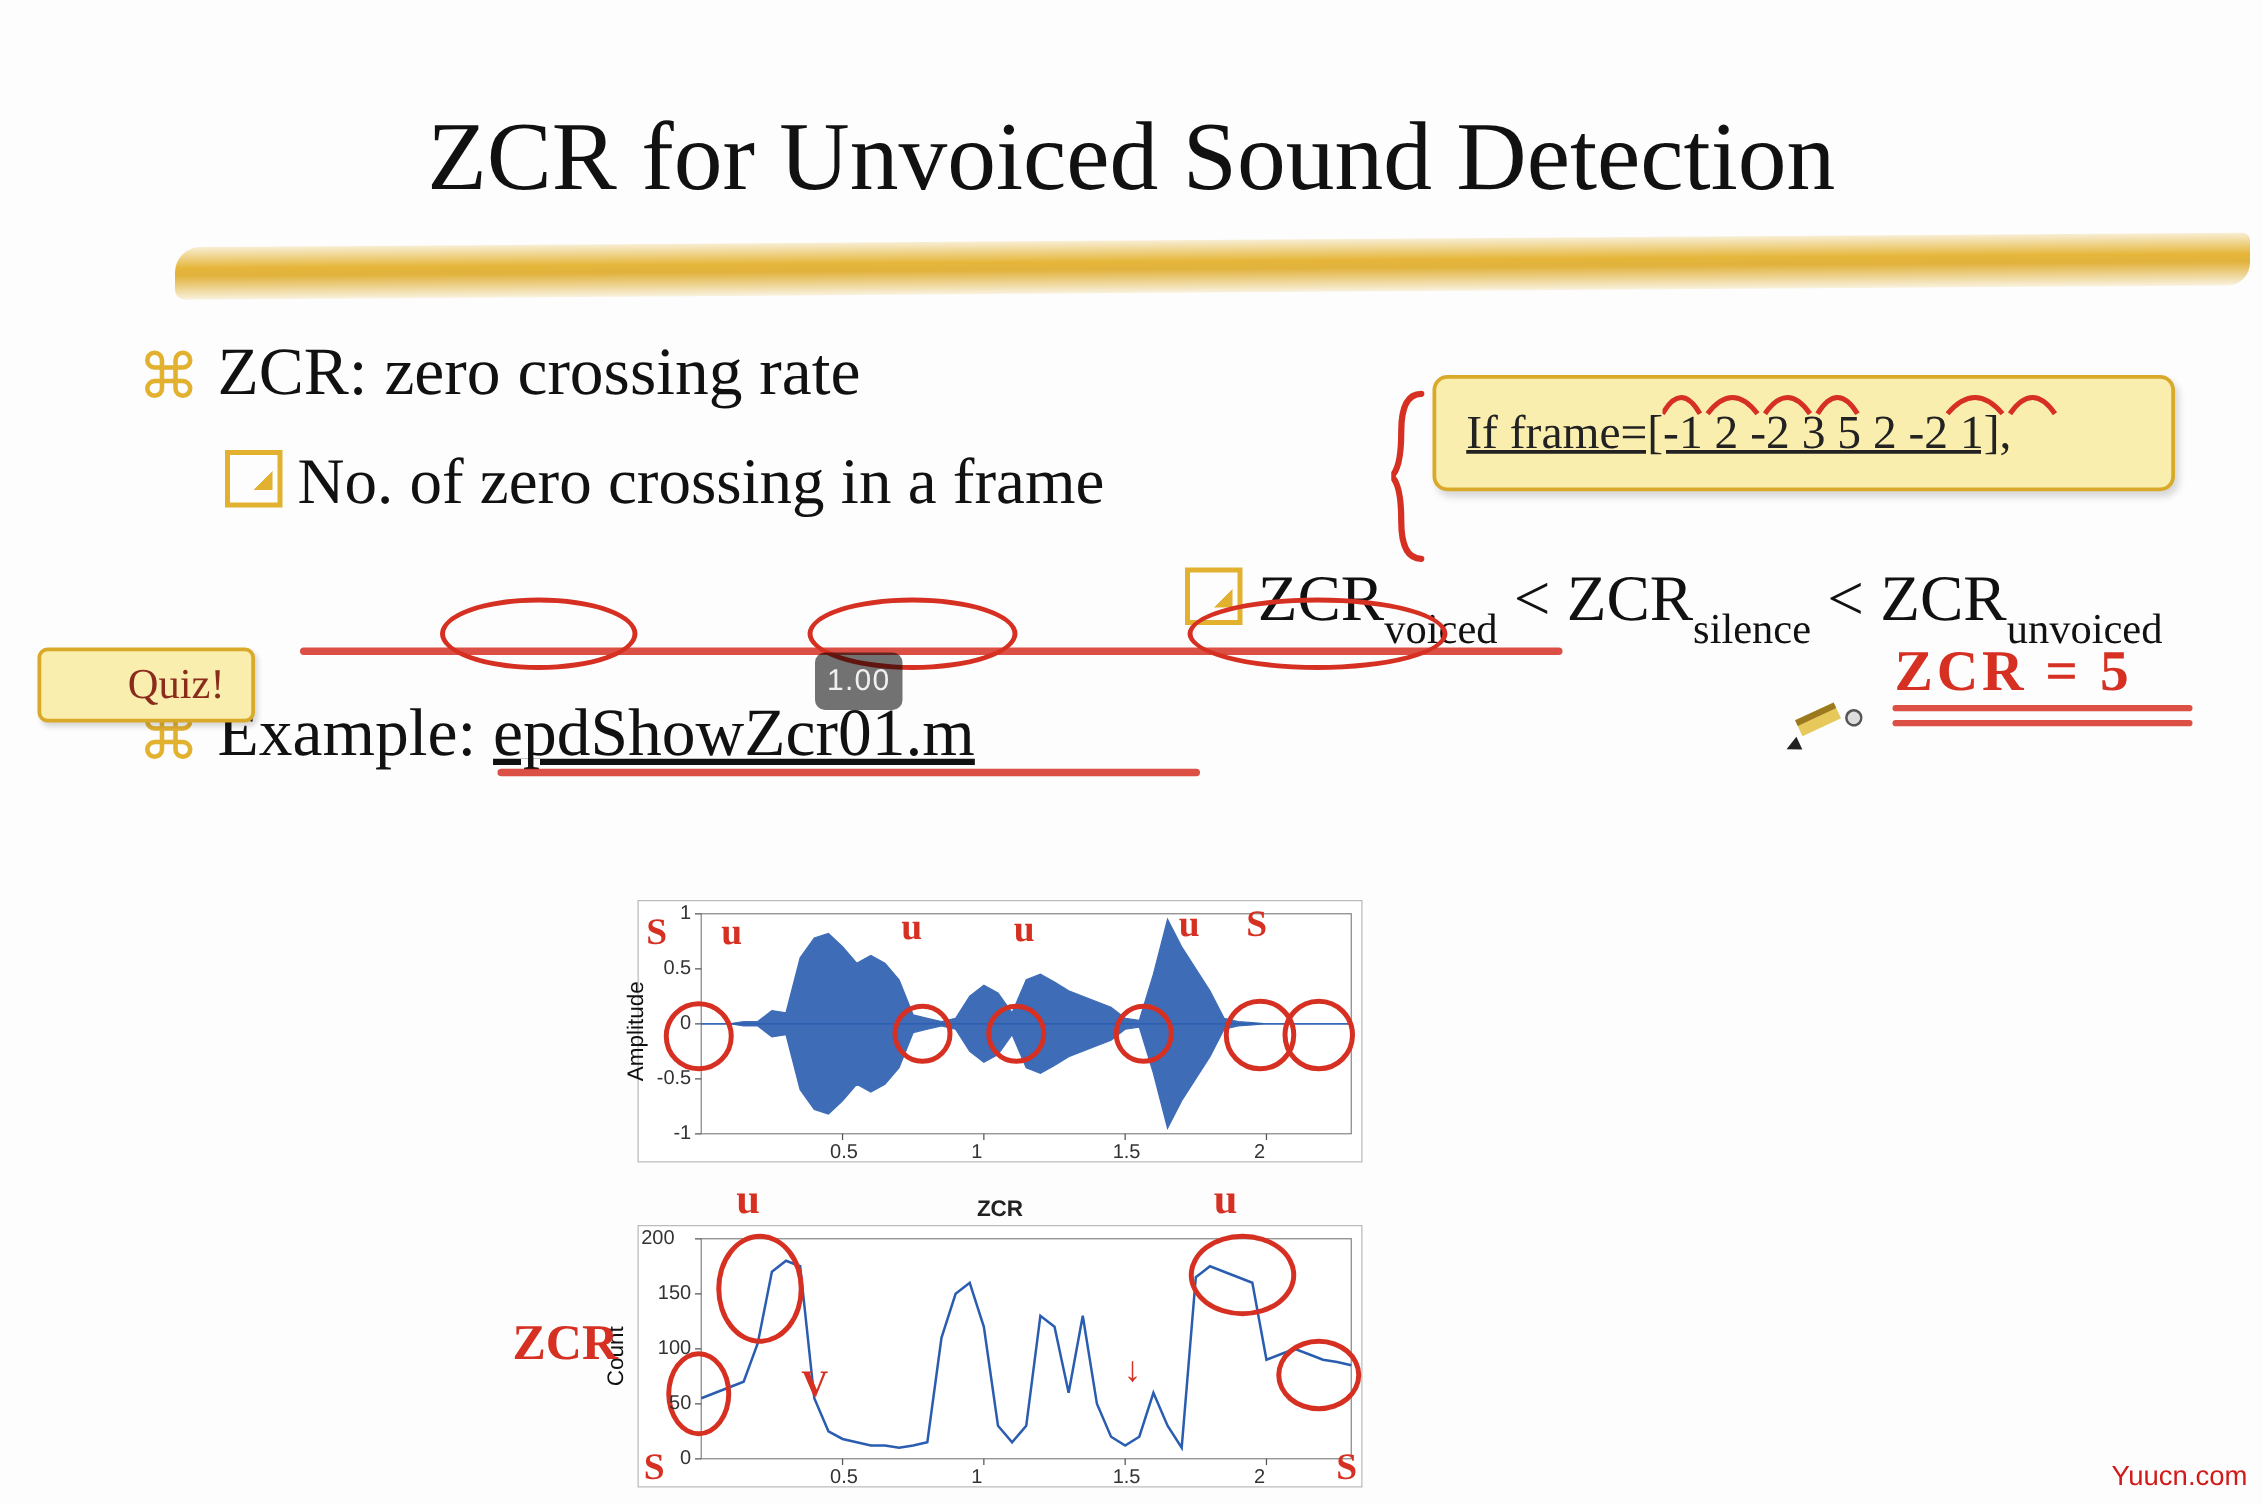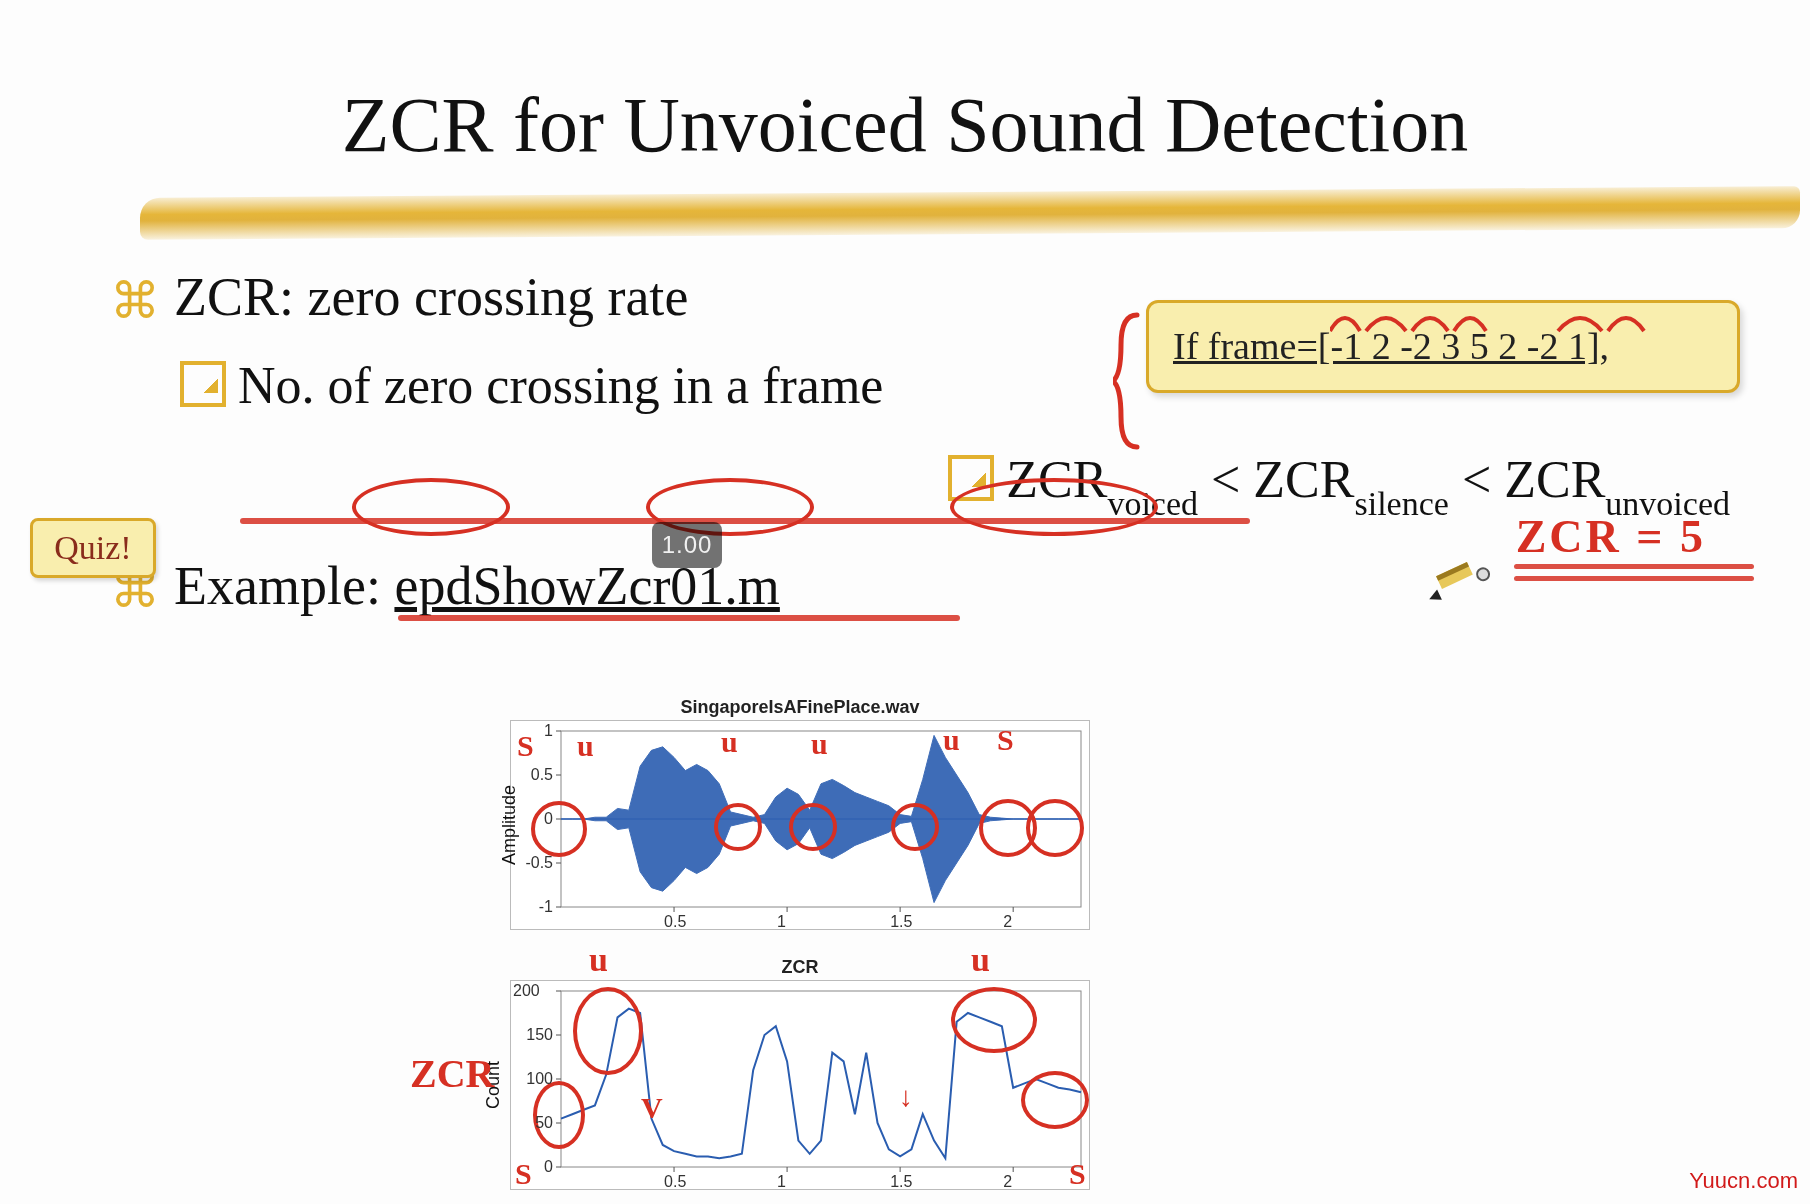--- a/index.html
+++ b/index.html
@@ -102,20 +102,21 @@
     height: 54px;
     background: #f9eeae;
     border: 3px solid #d9a92a;
     border-radius: 8px;
     box-shadow: 2px 3px 4px rgba(0,0,0,.15);
     font-size: 34px;
     color: #8a2c1c;
     display:flex;
     align-items:center;
     justify-content:center;
+    padding-left:48px;
   }
   .link-like {
     text-decoration: underline;
     text-decoration-color: #111;
   }
   .quiz-box {
     position: absolute;
     top: 300px;
     right: 70px;
     width: 540px;
@@ -288,21 +289,20 @@
       <rect x="12" y="14" width="5" height="34" fill="#9b7a1f" transform="rotate(45 30 30)"></rect>
       <circle cx="48" cy="12" r="6" fill="#ddd" stroke="#555" stroke-width="2"></circle>
     </svg>
   </div>
 
   <div class="speed-pill">1.00</div>
 
   <div class="charts">
 
     <div class="chart-box" id="chart0">
-      <div class="chart-title">SingaporeIsAFinePlace.wav</div>
       <div class="ylabel">Amplitude</div>
       <svg width="580" height="210">
         <g id="plot0">
             <rect x="50" y="10" width="520" height="176" fill="none" stroke="#888"></rect>
             <line x1="163.04347826086956" x2="163.04347826086956" y1="186" y2="191" stroke="#555"></line>
             <line x1="276.0869565217391" x2="276.0869565217391" y1="186" y2="191" stroke="#555"></line>
             <line x1="389.1304347826087" x2="389.1304347826087" y1="186" y2="191" stroke="#555"></line>
             <line x1="502.1739130434783" x2="502.1739130434783" y1="186" y2="191" stroke="#555"></line>
             <line x1="45" x2="50" y1="186" y2="186" stroke="#555"></line>
             <line x1="45" x2="50" y1="142" y2="142" stroke="#555"></line>

